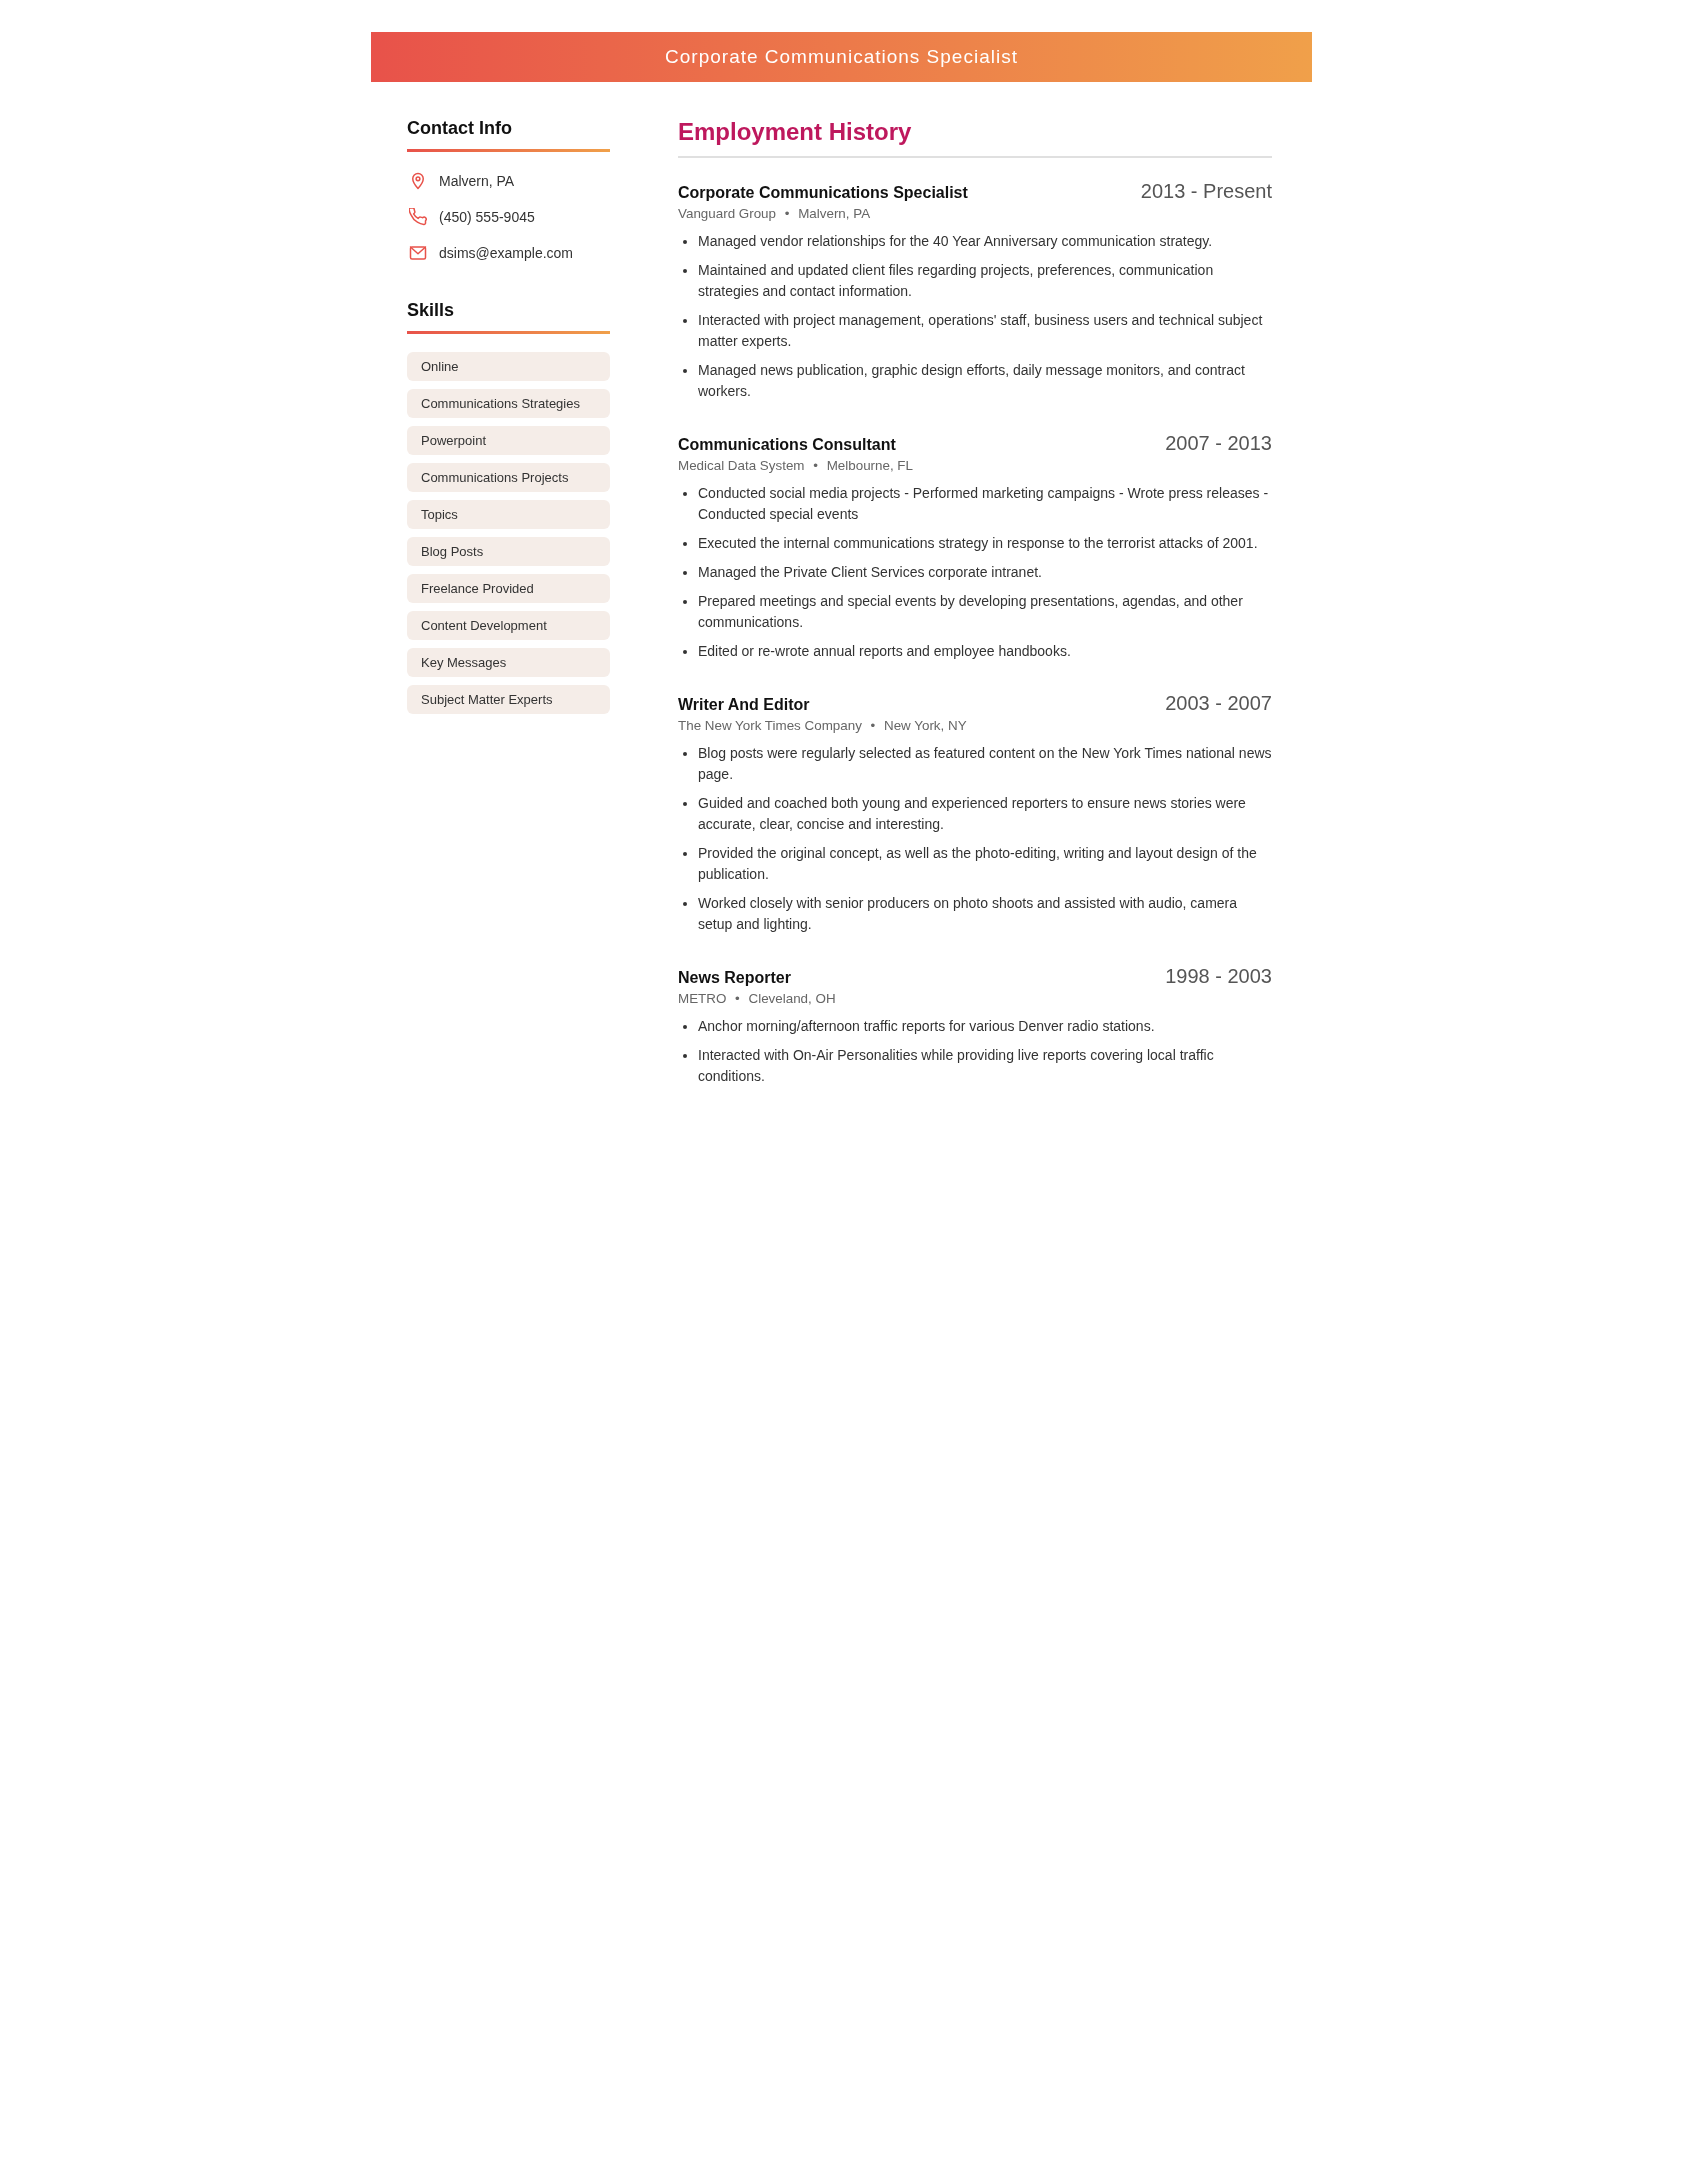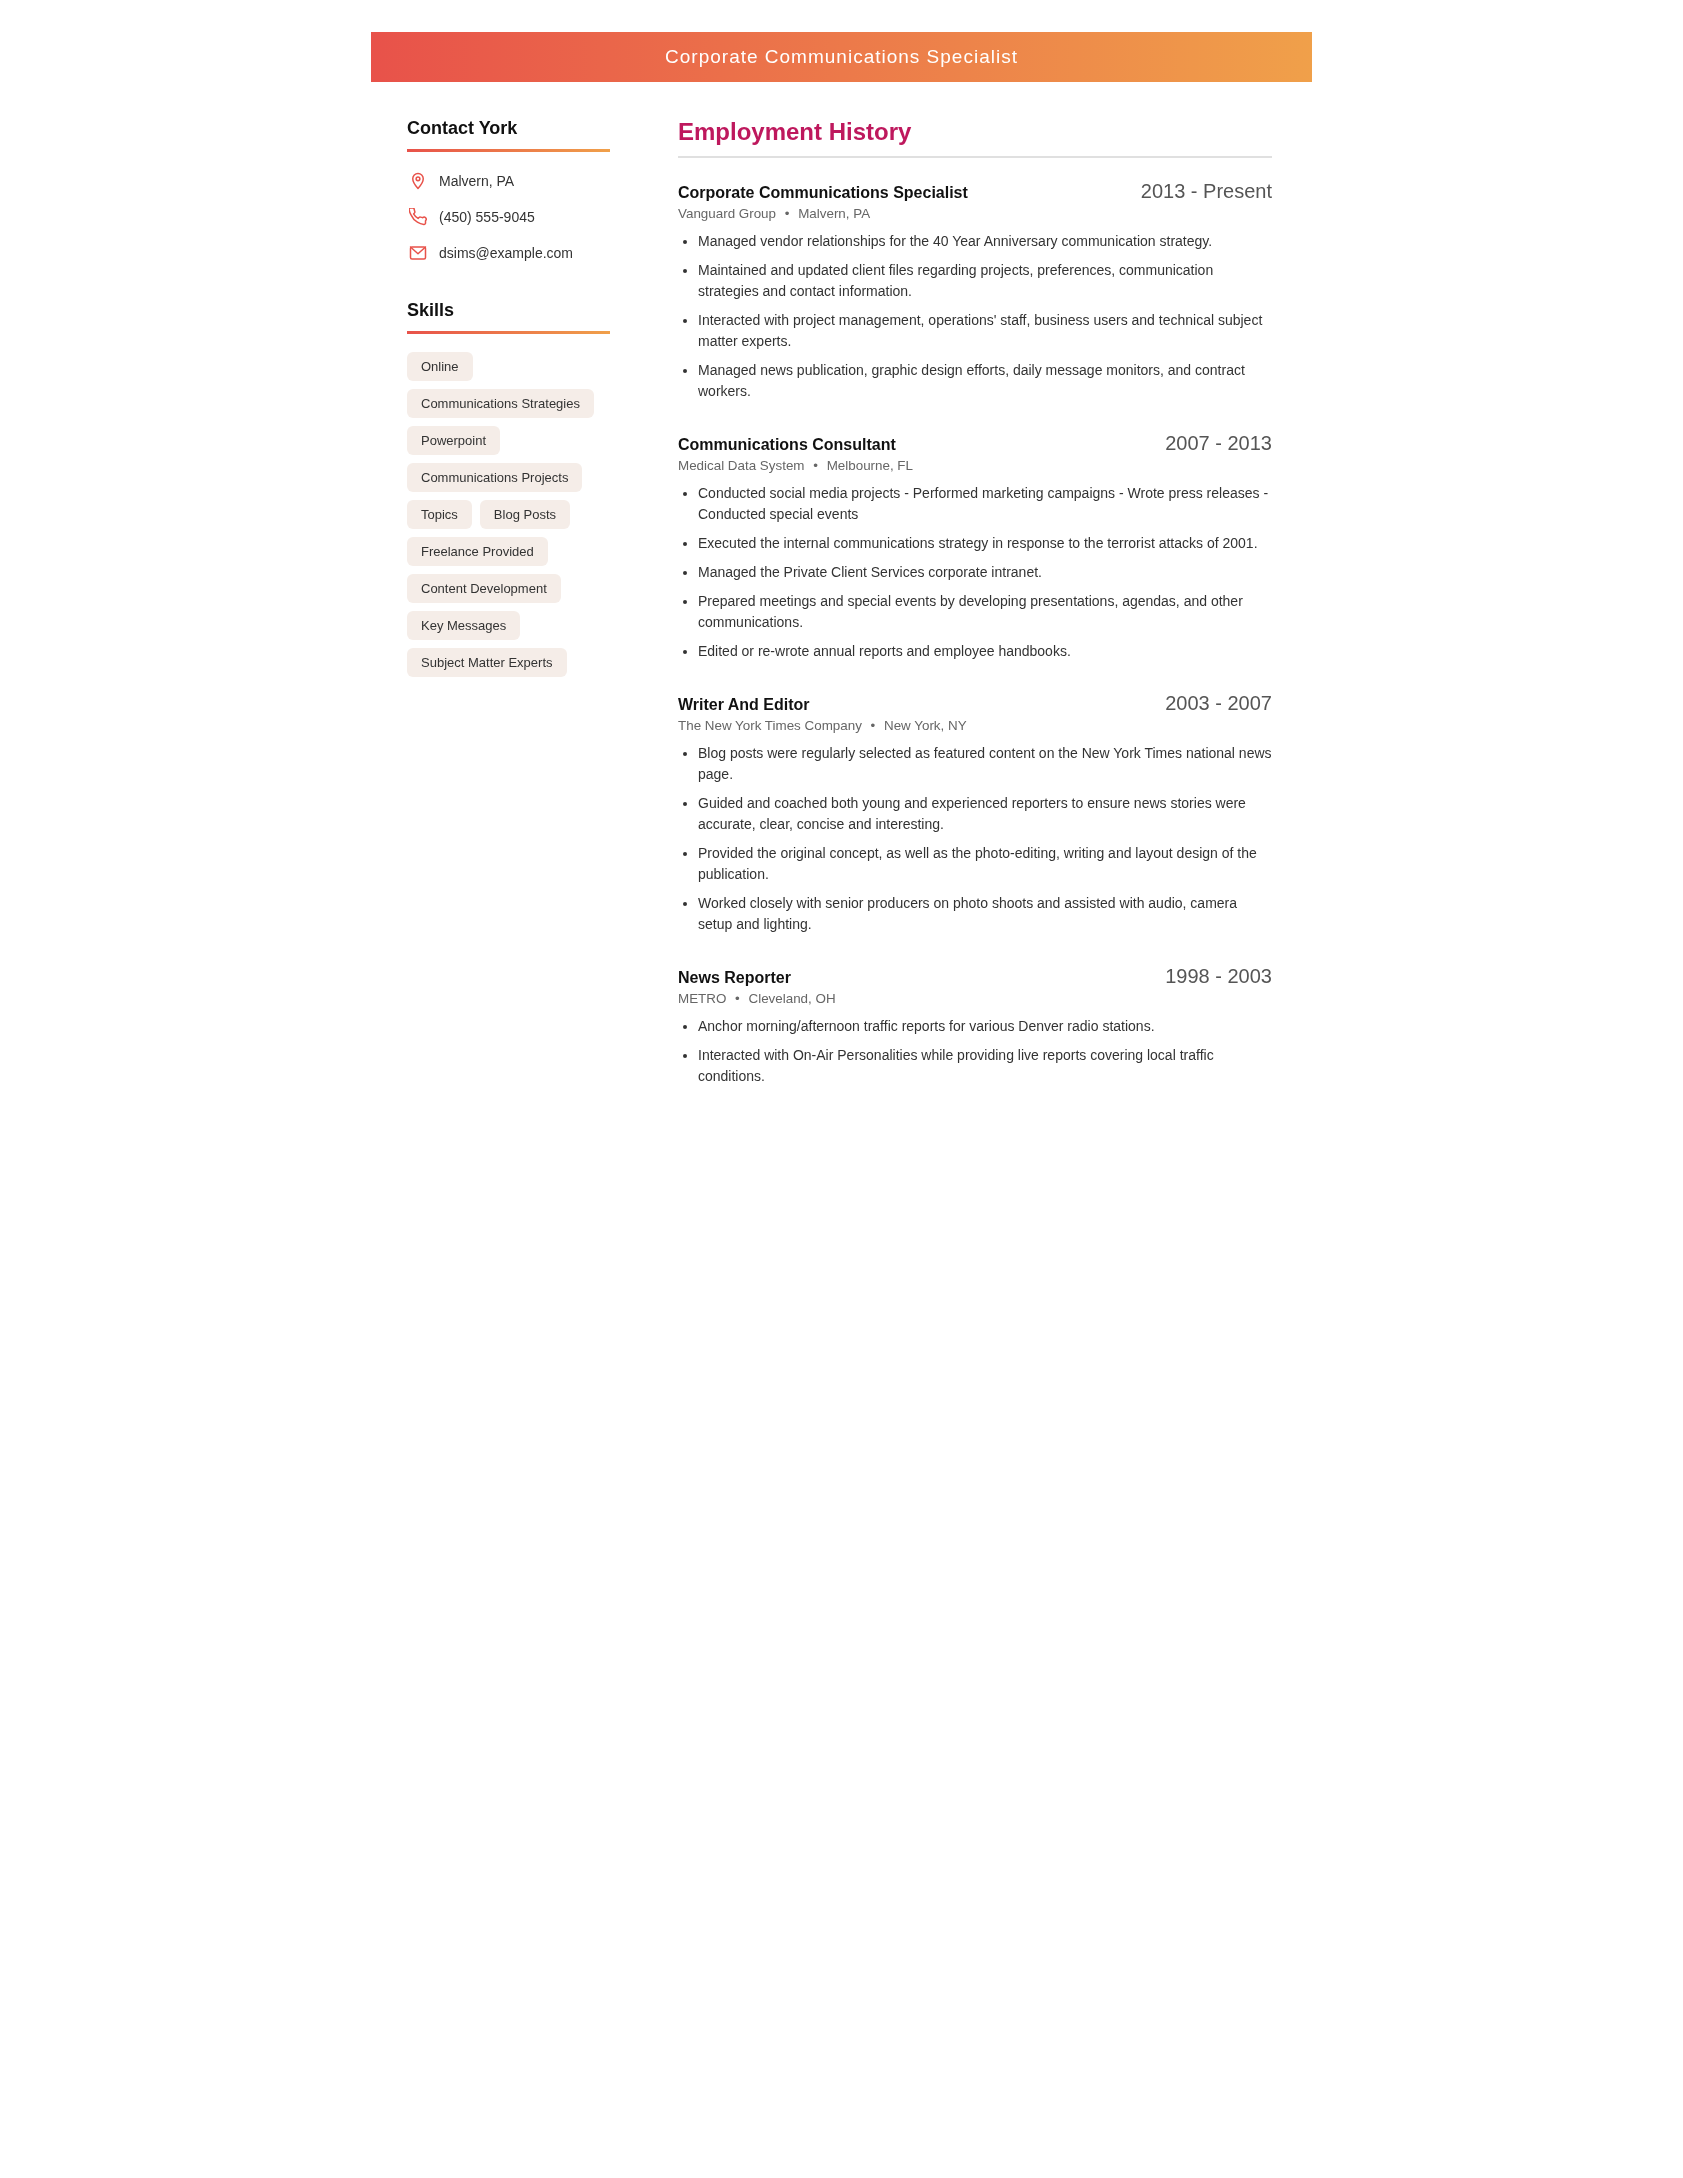--- a/index.html
+++ b/index.html
@@ -86,20 +86,21 @@
     }
 
     .skills-section {
       margin-top: 36px;
     }
     .skills-tags {
       display: flex;
       flex-wrap: wrap;
       gap: 8px;
       margin-top: 0;
+      flex-direction: column;
     }
     .skill-tag {
       background: #f5ede8;
       color: #333;
       border-radius: 6px;
       padding: 7px 14px;
       font-size: 13px;
       font-weight: 400;
     }
 
@@ -167,21 +168,21 @@
   <div class="header-title-bar">
     <span class="header-title">Corporate Communications Specialist</span>
   </div>
 </div>
 
 <div class="main-layout">
 
   <div class="sidebar">
 
     <div>
-      <div class="sidebar-section-title">Contact York</div>
+      <div class="sidebar-section-title">Contact Info</div>
       <hr class="sidebar-divider">
 
       <div class="contact-item">
         <span class="contact-icon">
           <svg viewBox="0 0 24 24" fill="none" stroke="#e8524a" stroke-width="2" stroke-linecap="round" stroke-linejoin="round">
             <path d="M12 2C8.13 2 5 5.13 5 9c0 5.25 7 13 7 13s7-7.75 7-13c0-3.87-3.13-7-7-7z"></path>
             <circle cx="12" cy="9" r="2.5"></circle>
           </svg>
         </span>
         <span>Malvern, PA</span>

